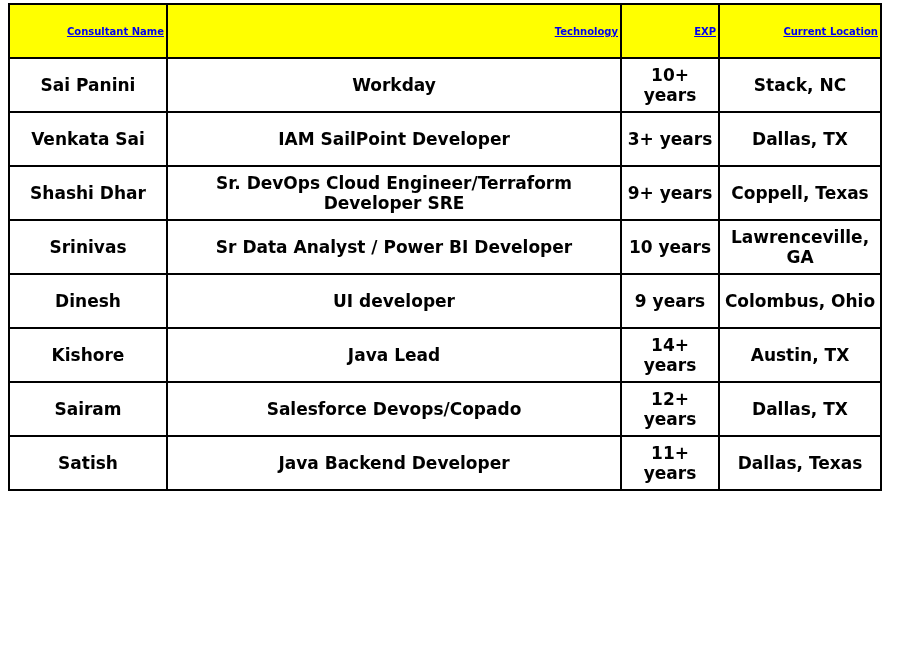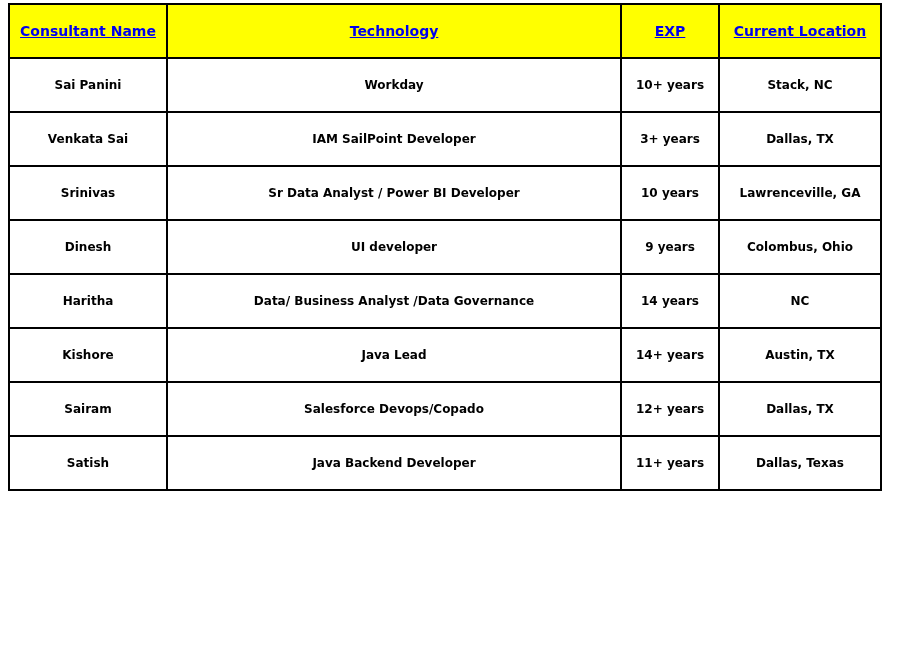--- a/index.html
+++ b/index.html
@@ -29,30 +29,31 @@
   col.c-name{width:158px;}
   col.c-tech{width:454px;}
   col.c-exp{width:98px;}
   col.c-loc{width:162px;}
   th,td{
     border:2px solid var(--border-color);
     height:50px;
     text-align:center;
     vertical-align:middle;
     font-weight:bold;
-    font-size:12px;
+    font-size:17px;
     padding:1px 2px;
     overflow:hidden;
     color:var(--body-text);
   }
   th{
     background:var(--header-bg);
     color:var(--header-text);
     text-decoration:underline;
-    font-size:14px;
+    font-size:10px;
+    text-align:right;
   }
 </style>
 </head>
 <body>
 
 <div class="table-wrap">
   <table>
     <colgroup>
       <col class="c-name">
       <col class="c-tech">
@@ -74,36 +75,36 @@
           <td>10+ years</td>
           <td>Stack, NC</td>
         </tr>
         <tr>
           <td>Venkata Sai</td>
           <td>IAM SailPoint Developer</td>
           <td>3+ years</td>
           <td>Dallas, TX</td>
         </tr>
         <tr>
+          <td>Shashi Dhar</td>
+          <td>Sr. DevOps Cloud Engineer/Terraform Developer SRE</td>
+          <td>9+ years</td>
+          <td>Coppell, Texas</td>
+        </tr>
+        <tr>
           <td>Srinivas</td>
           <td>Sr Data Analyst / Power BI Developer</td>
           <td>10 years</td>
           <td>Lawrenceville, GA</td>
         </tr>
         <tr>
           <td>Dinesh</td>
           <td>UI developer</td>
           <td>9 years</td>
           <td>Colombus, Ohio</td>
-        </tr>
-        <tr>
-          <td>Haritha</td>
-          <td>Data/ Business Analyst /Data Governance</td>
-          <td>14 years</td>
-          <td>NC</td>
         </tr>
         <tr>
           <td>Kishore</td>
           <td>Java Lead</td>
           <td>14+ years</td>
           <td>Austin, TX</td>
         </tr>
         <tr>
           <td>Sairam</td>
           <td>Salesforce Devops/Copado</td>

